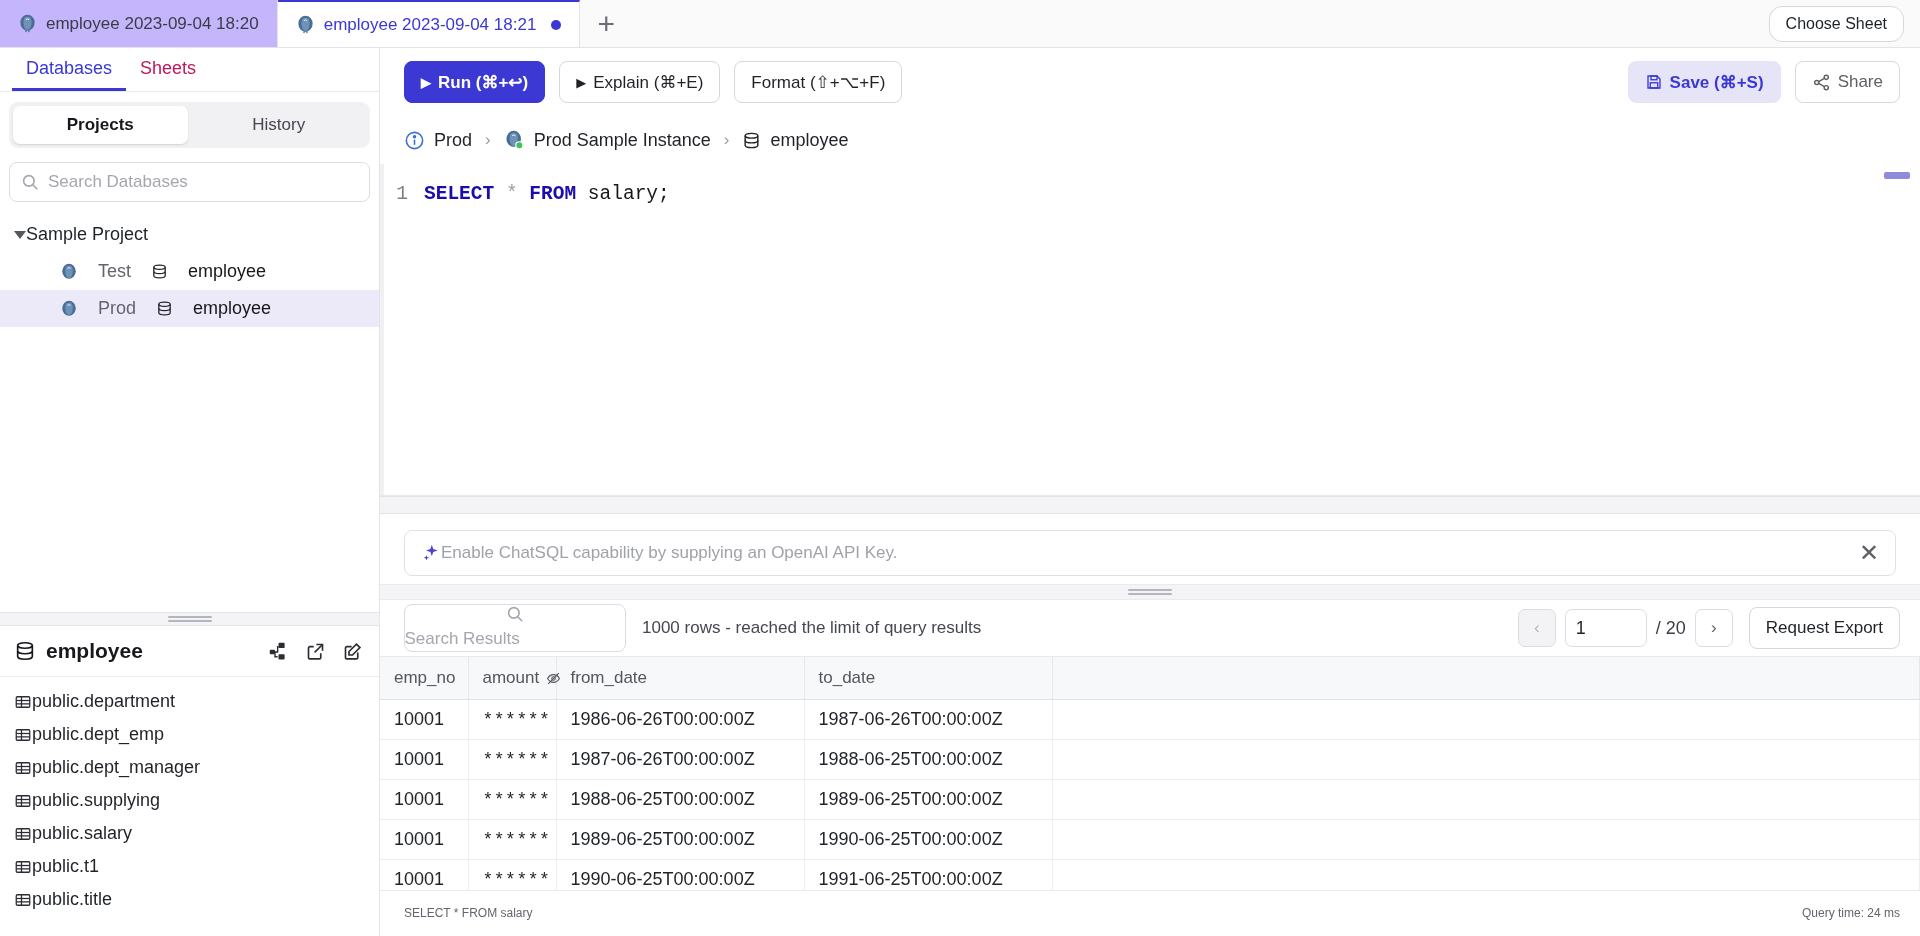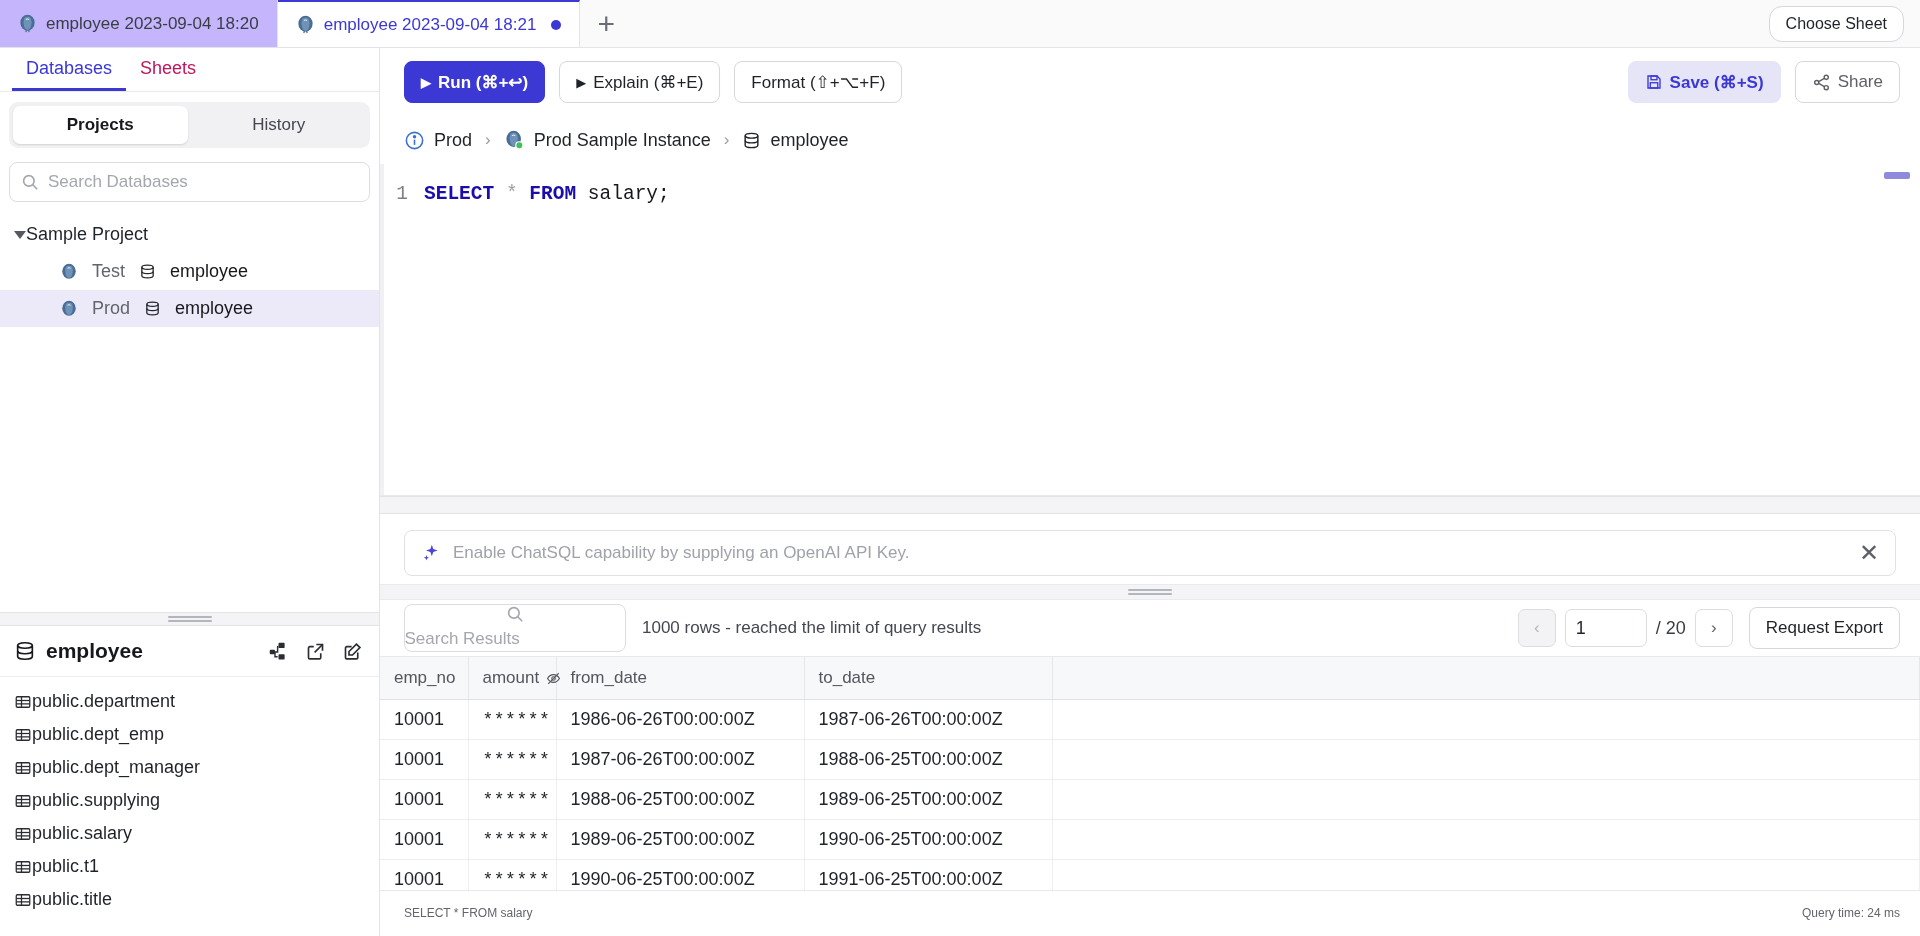--- a/index.html
+++ b/index.html
@@ -107,21 +107,21 @@
   .sb-search input::placeholder { color: #a5a7af; }
 
   .sb-tree { flex: 1 1 auto; overflow: auto; padding-top: 2px; min-height: 0; }
   .tree-project {
     display: flex; align-items: center; 
     padding: 8px 10px 8px 14px; font-size: 18px; color: #1f2328; cursor: pointer;
   }
   .caret { width: 0; height: 0; border-left: 6px solid transparent;
            border-right: 6px solid transparent; border-top: 8px solid #55585f; }
   .tree-db {
-    display: flex; align-items: center; gap: 14px;
+    display: flex; align-items: center; gap: 20px;
     padding: 8px 10px 8px 60px; font-size: 18px; cursor: pointer;
   }
   .tree-db.selected { background: #eceaf9; }
   .tree-db .env { color: #62656d; }
   .tree-db .dbname { color: #17181c; }
 
   .sb-splitter {
     height: 14px; background: #f4f4f6; border-top: 1px solid #e3e4e8;
     border-bottom: 1px solid #e3e4e8;
     display: flex; align-items: center; justify-content: center; cursor: row-resize;
@@ -197,21 +197,21 @@
   .hsplit-top {
     height: 18px; min-height: 18px; background: #f4f4f6;
     border-top: 1px solid #e3e4e8; border-bottom: 1px solid #e3e4e8;
     display: flex; align-items: center; justify-content: flex-start; padding-left: 4px;
     cursor: row-resize;
   }
 
   .chatsql {
     margin: 16px 24px 8px 24px; height: 46px;
     border: 1px solid #e0e1e6; border-radius: 8px;
-    display: flex; align-items: center; gap: 12px; padding: 0 16px;
+    display: flex; align-items: center; padding: 0 16px;
     background: #fff;
   }
   .chatsql .txt { flex: 1 1 auto; font-size: 17px; color: #a0a2aa; }
   .chatsql .close { cursor: pointer; color: #5e6066; font-size: 24px; line-height: 1; }
 
   .hsplit {
     height: 16px; min-height: 16px;
     display: flex; align-items: center; justify-content: center;
     background: #f4f4f6; border-top: 1px solid #e9eaee; border-bottom: 1px solid #e9eaee;
     cursor: row-resize;

